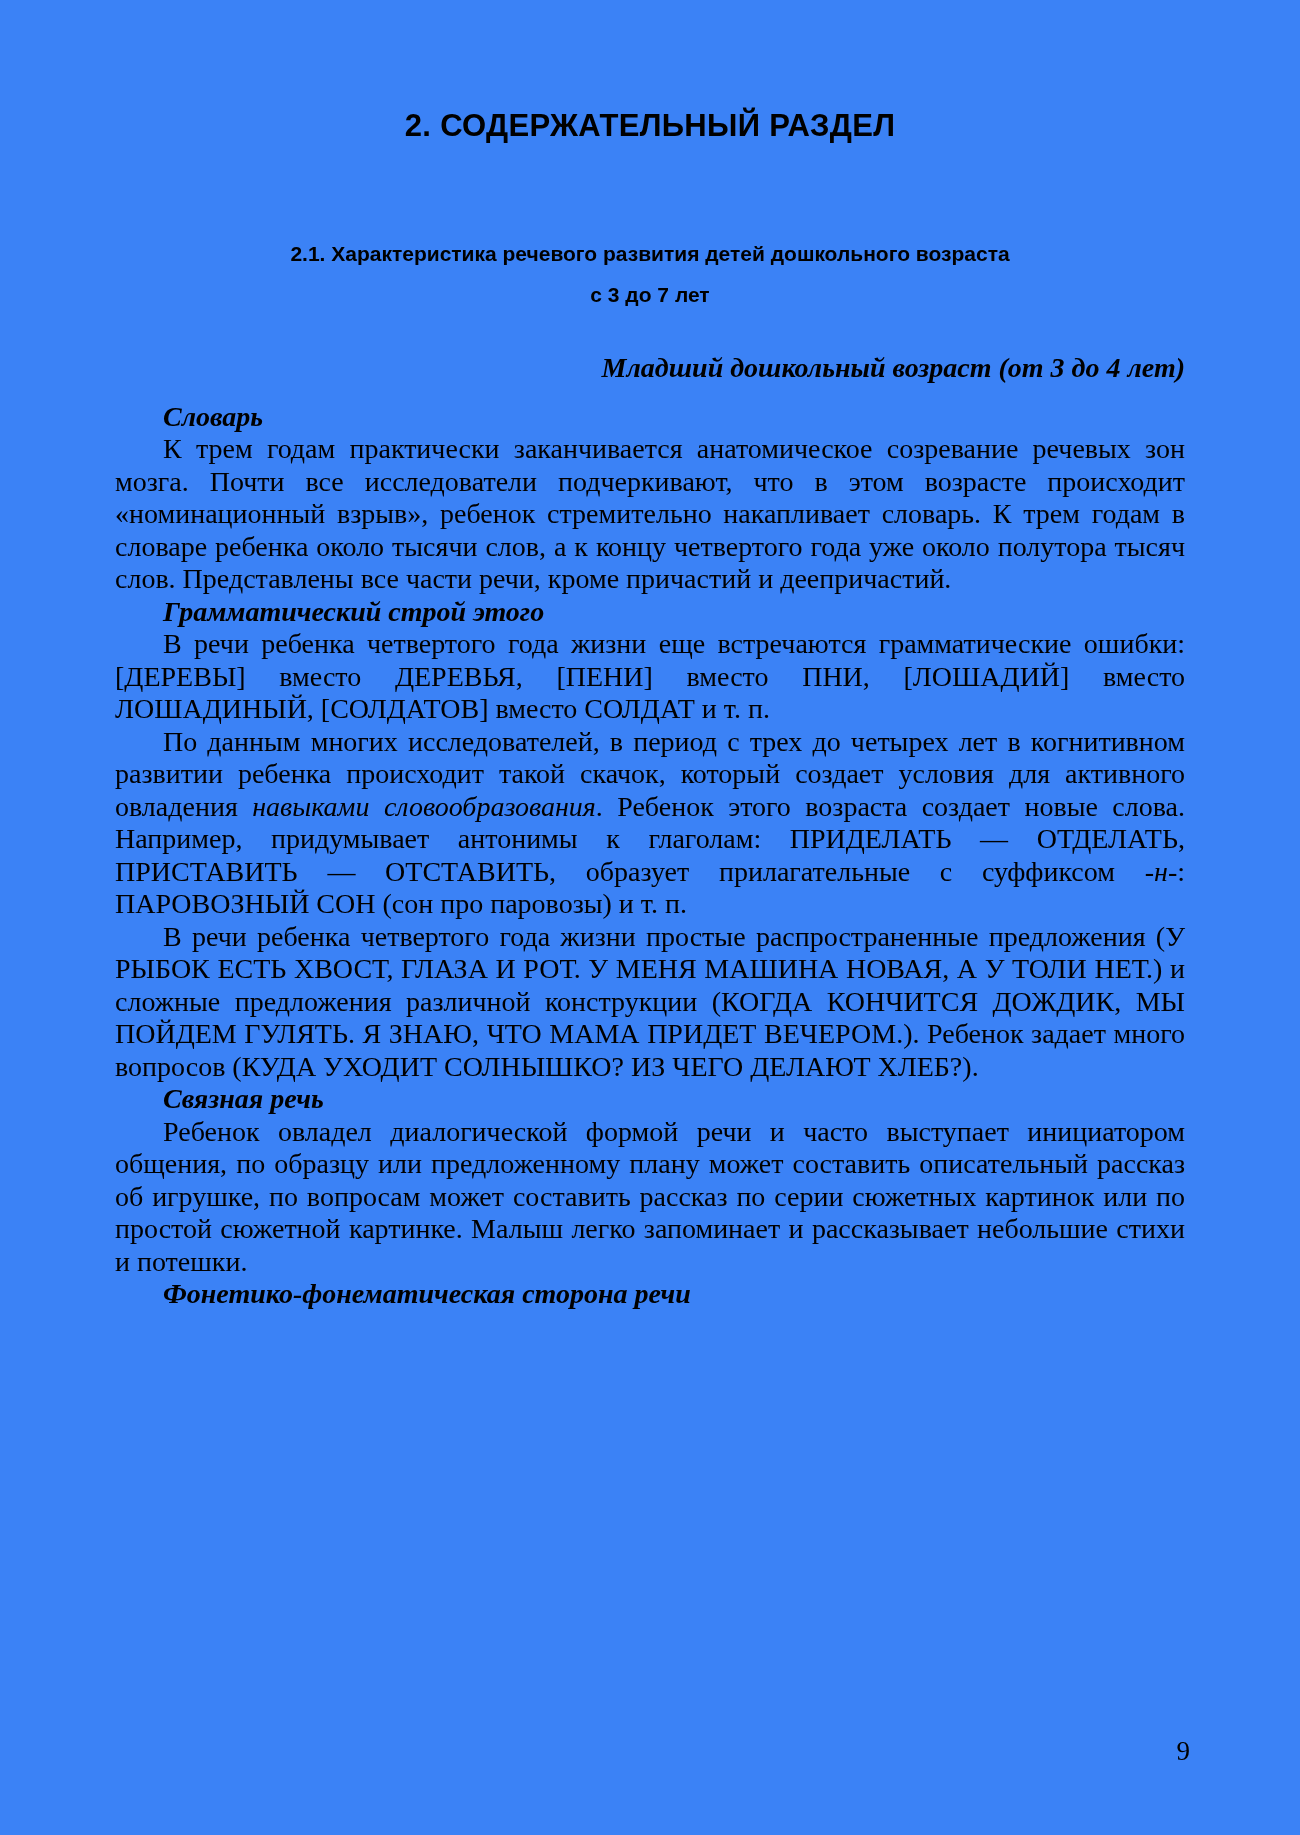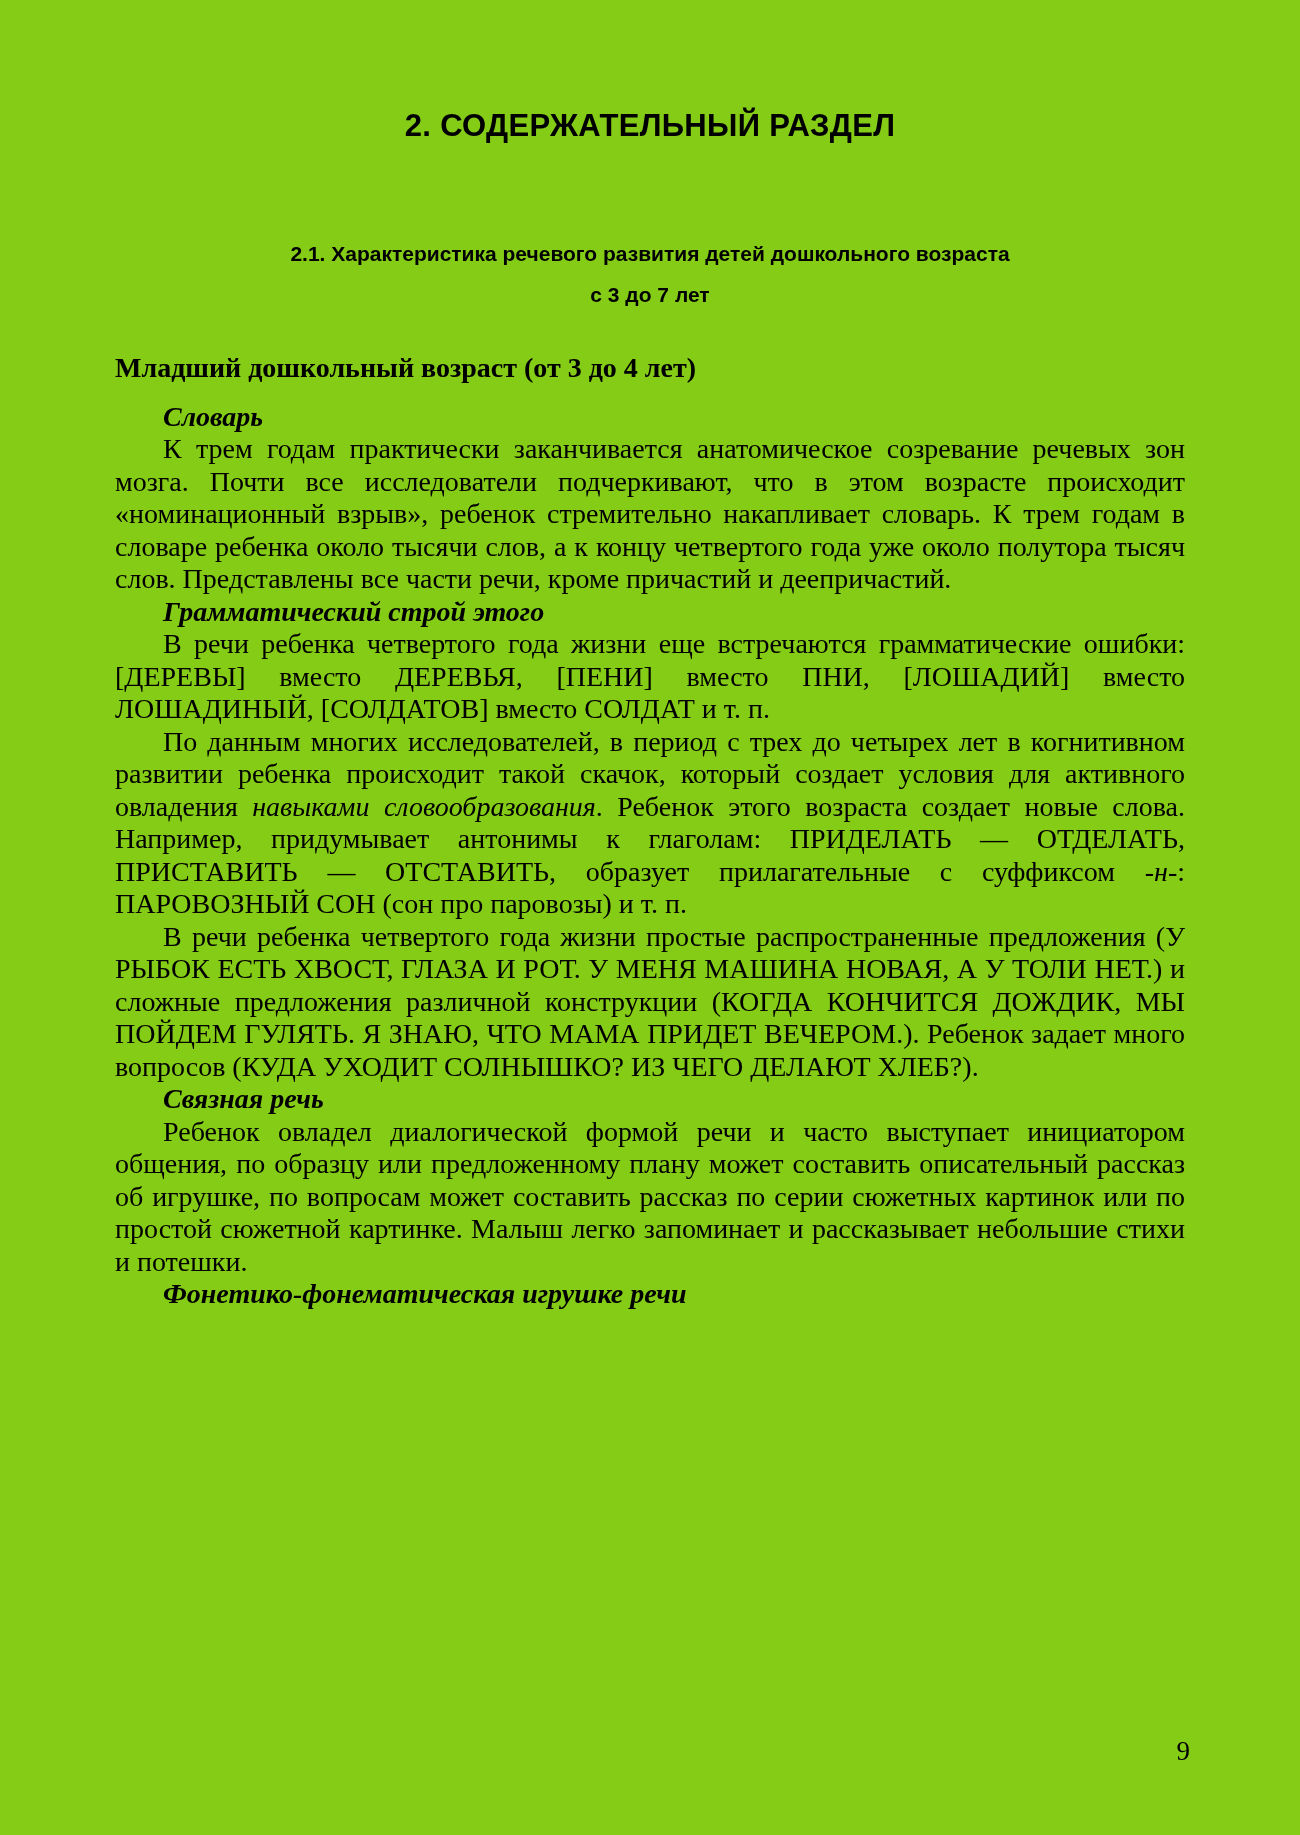--- a/index.html
+++ b/index.html
@@ -4,21 +4,21 @@
 <style>
   html, body {
     margin: 0;
     padding: 0;
     background: #ffffff;
   }
   .page {
     position: relative;
     width: 1300px;
     height: 1835px;
-    background: #84cc16;
+    background: #3b82f6;
     color: #000000;
     font-family: "Liberation Serif", serif;
     overflow: hidden;
   }
   .chapter-title {
     position: absolute;
     top: 108px;
     left: 0;
     width: 100%;
     margin: 0;
@@ -49,25 +49,26 @@
     line-height: 32.5px;
     text-align: justify;
   }
   .content p {
     margin: 0;
   }
   p.paragraph {
     text-indent: 48px;
   }
   p.subheading {
-    text-align: left;
+    text-align: right;
     font-weight: 700;
     text-indent: 0;
     margin-top: 30px !important;
     margin-bottom: 16px !important;
+    font-style: italic;
   }
   p.run-in-heading {
     font-weight: 700;
     font-style: italic;
     text-indent: 48px;
     text-align: left;
   }
   .italic {
     font-style: italic;
     margin-top: 22px;
@@ -93,17 +94,17 @@
   <div class="content">
       <p class="subheading"><span>Младший дошкольный возраст (от 3 до 4 лет)</span></p>
       <p class="run-in-heading"><span>Словарь</span></p>
       <p class="paragraph"><span>К трем годам практически заканчивается анатомическое созревание речевых зон мозга. Почти все исследователи подчеркивают, что в этом возрасте происходит «номинационный взрыв», ребенок стремительно накапливает словарь. К трем годам в словаре ребенка около тысячи слов, а к концу четвертого года уже около полутора тысяч слов. Представлены все части речи, кроме причастий и деепричастий.</span></p>
       <p class="run-in-heading"><span>Грамматический строй этого</span></p>
       <p class="paragraph"><span>В речи ребенка четвертого года жизни еще встречаются грамматические ошибки: [ДЕРЕВЫ] вместо ДЕРЕВЬЯ, [ПЕНИ] вместо ПНИ, [ЛОШАДИЙ] вместо ЛОШАДИНЫЙ, [СОЛДАТОВ] вместо СОЛДАТ и т. п.</span></p>
       <p class="paragraph"><span>По данным многих исследователей, в период с трех до четырех лет в когнитивном развитии ребенка происходит такой скачок, который создает условия для активного овладения </span><span class="italic">навыками словообразования</span><span>. Ребенок этого возраста создает новые слова. Например, придумывает антонимы к глаголам: ПРИДЕЛАТЬ — ОТДЕЛАТЬ, ПРИСТАВИТЬ — ОТСТАВИТЬ, образует прилагательные с суффиксом </span><span class="italic">-н-</span><span>: ПАРОВОЗНЫЙ СОН (сон про паровозы) и т. п.</span></p>
       <p class="paragraph"><span>В речи ребенка четвертого года жизни простые распространенные предложения (У РЫБОК ЕСТЬ ХВОСТ, ГЛАЗА И РОТ. У МЕНЯ МАШИНА НОВАЯ, А У ТОЛИ НЕТ.) и сложные предложения различной конструкции (КОГДА КОНЧИТСЯ ДОЖДИК, МЫ ПОЙДЕМ ГУЛЯТЬ. Я ЗНАЮ, ЧТО МАМА ПРИДЕТ ВЕЧЕРОМ.). Ребенок задает много вопросов (КУДА УХОДИТ СОЛНЫШКО? ИЗ ЧЕГО ДЕЛАЮТ ХЛЕБ?).</span></p>
       <p class="run-in-heading"><span>Связная речь</span></p>
       <p class="paragraph"><span>Ребенок овладел диалогической формой речи и часто выступает инициатором общения, по образцу или предложенному плану может составить описательный рассказ об игрушке, по вопросам может составить рассказ по серии сюжетных картинок или по простой сюжетной картинке. Малыш легко запоминает и рассказывает небольшие стихи и потешки.</span></p>
-      <p class="run-in-heading"><span>Фонетико-фонематическая игрушке речи</span></p>
+      <p class="run-in-heading"><span>Фонетико-фонематическая сторона речи</span></p>
     </div>
 
   <div class="page-number">9</div>
 </div>
 
 </body></html>

